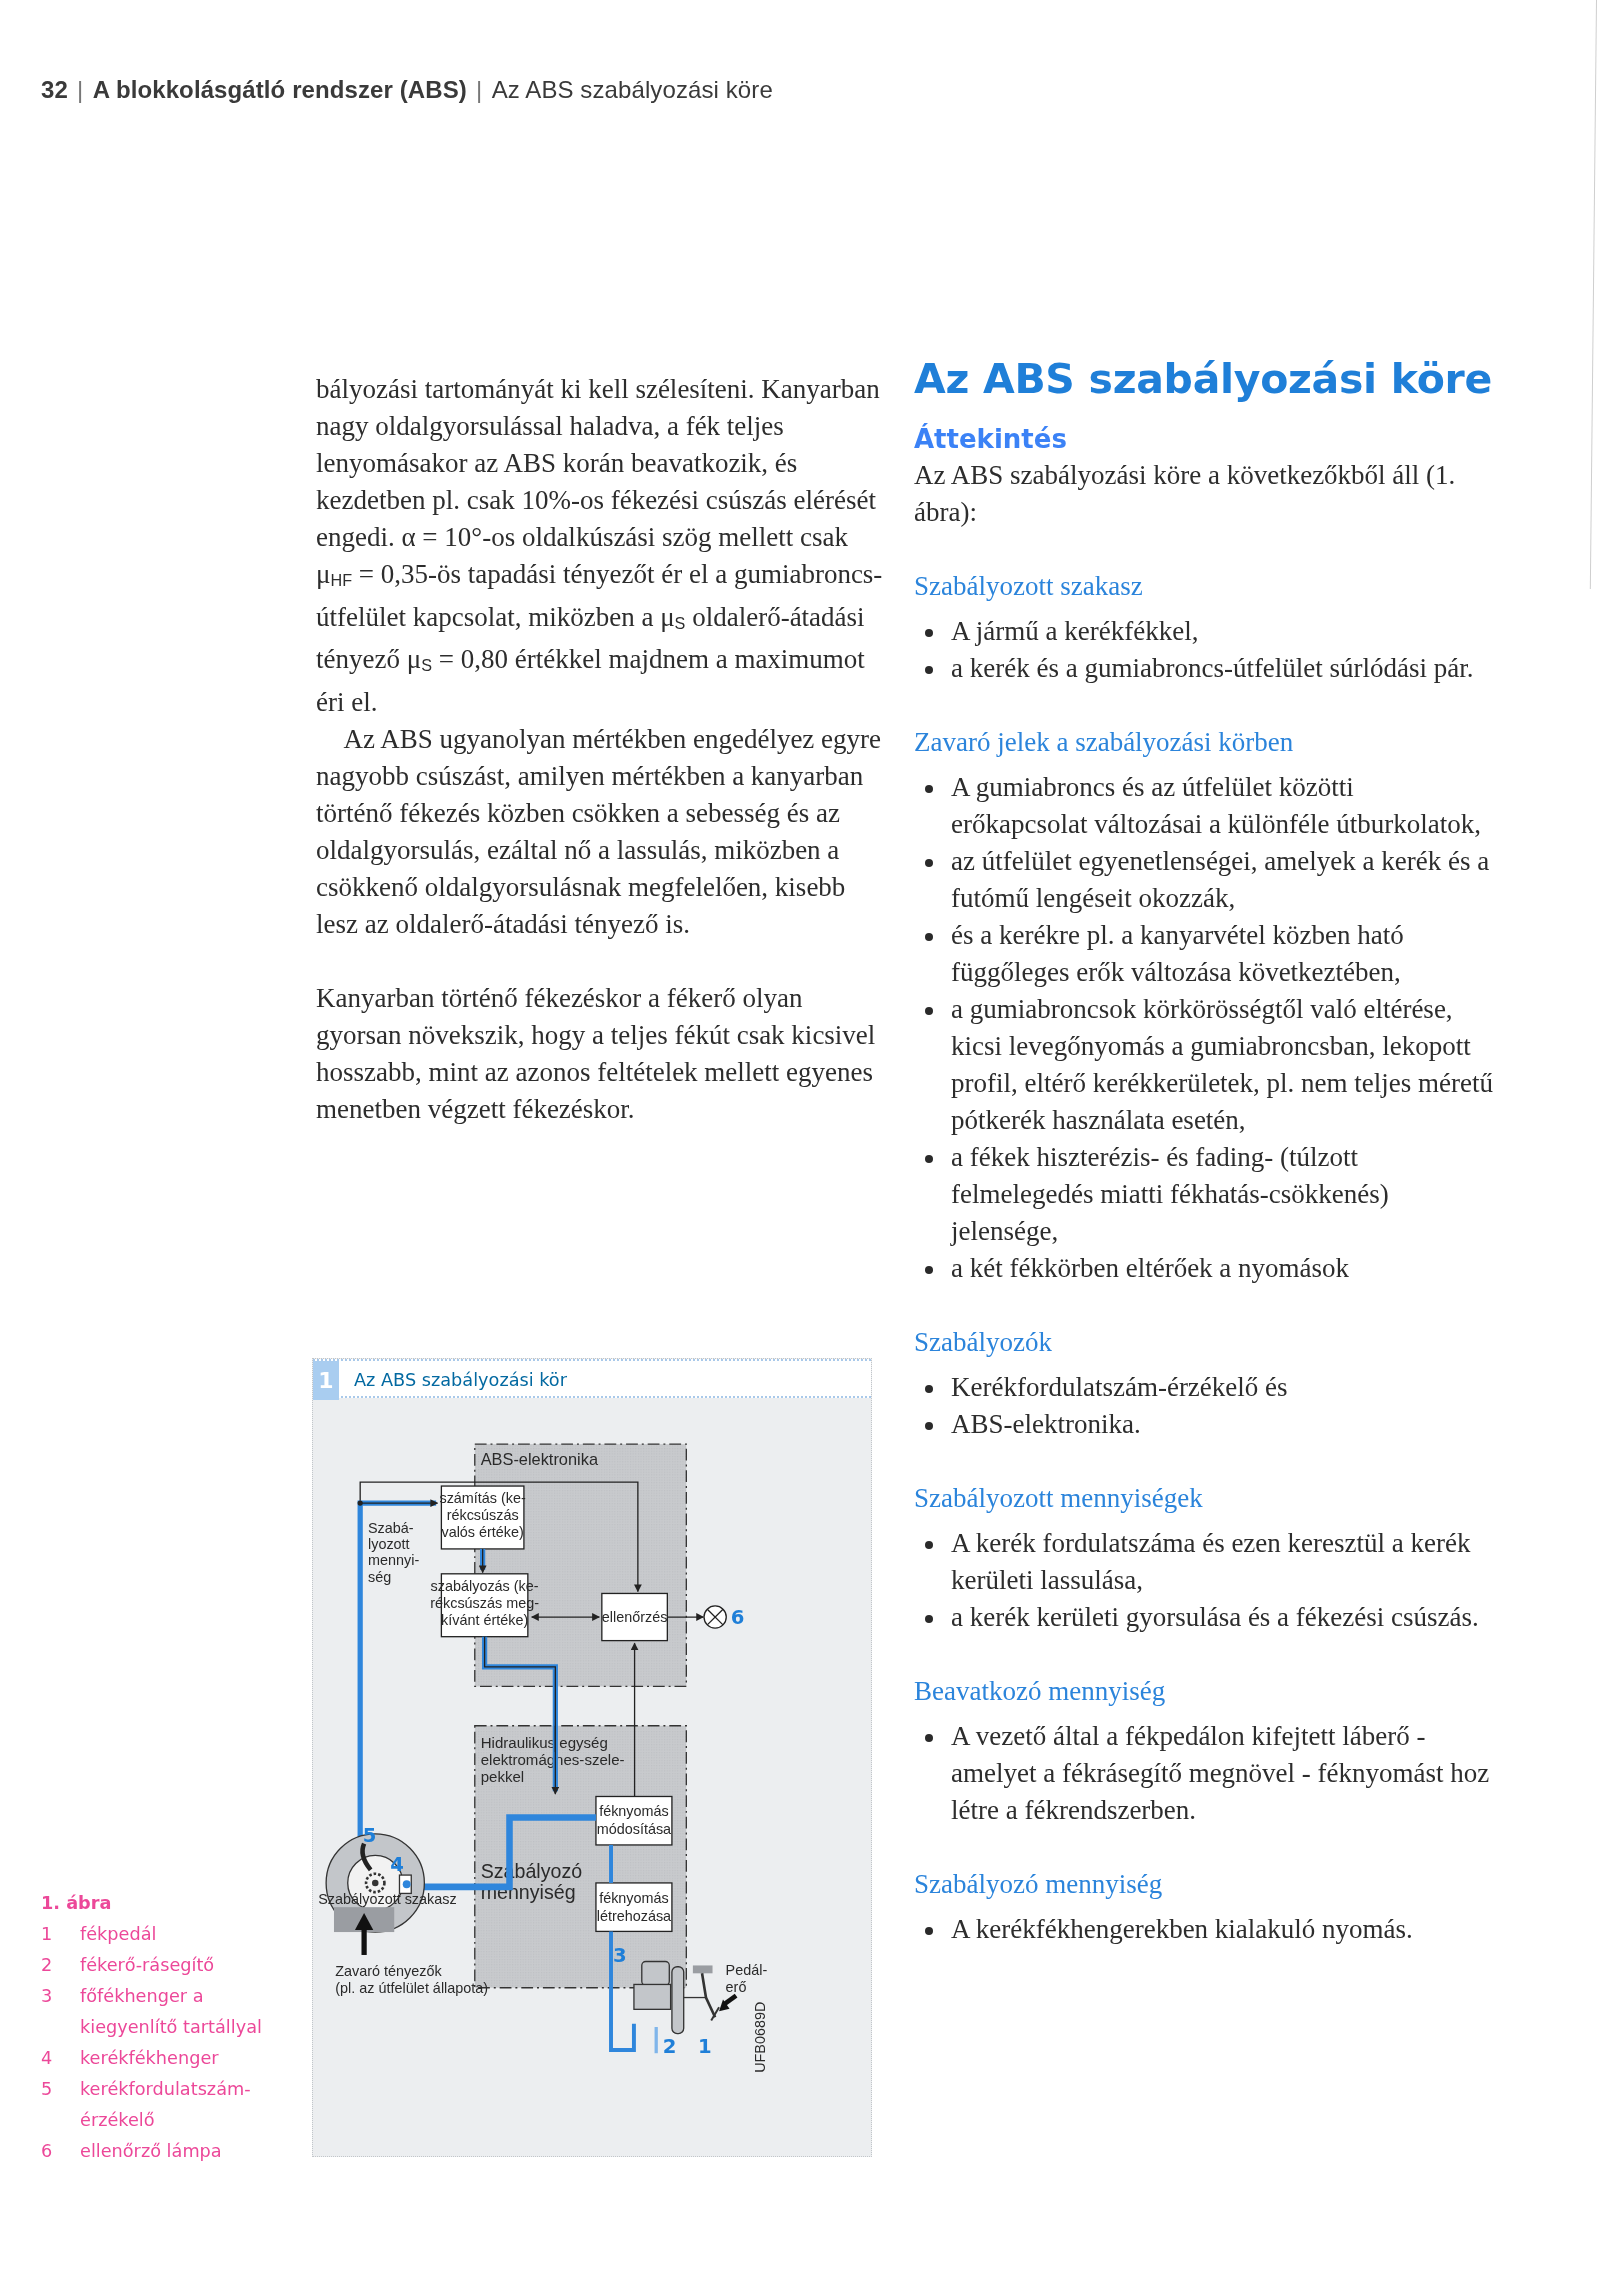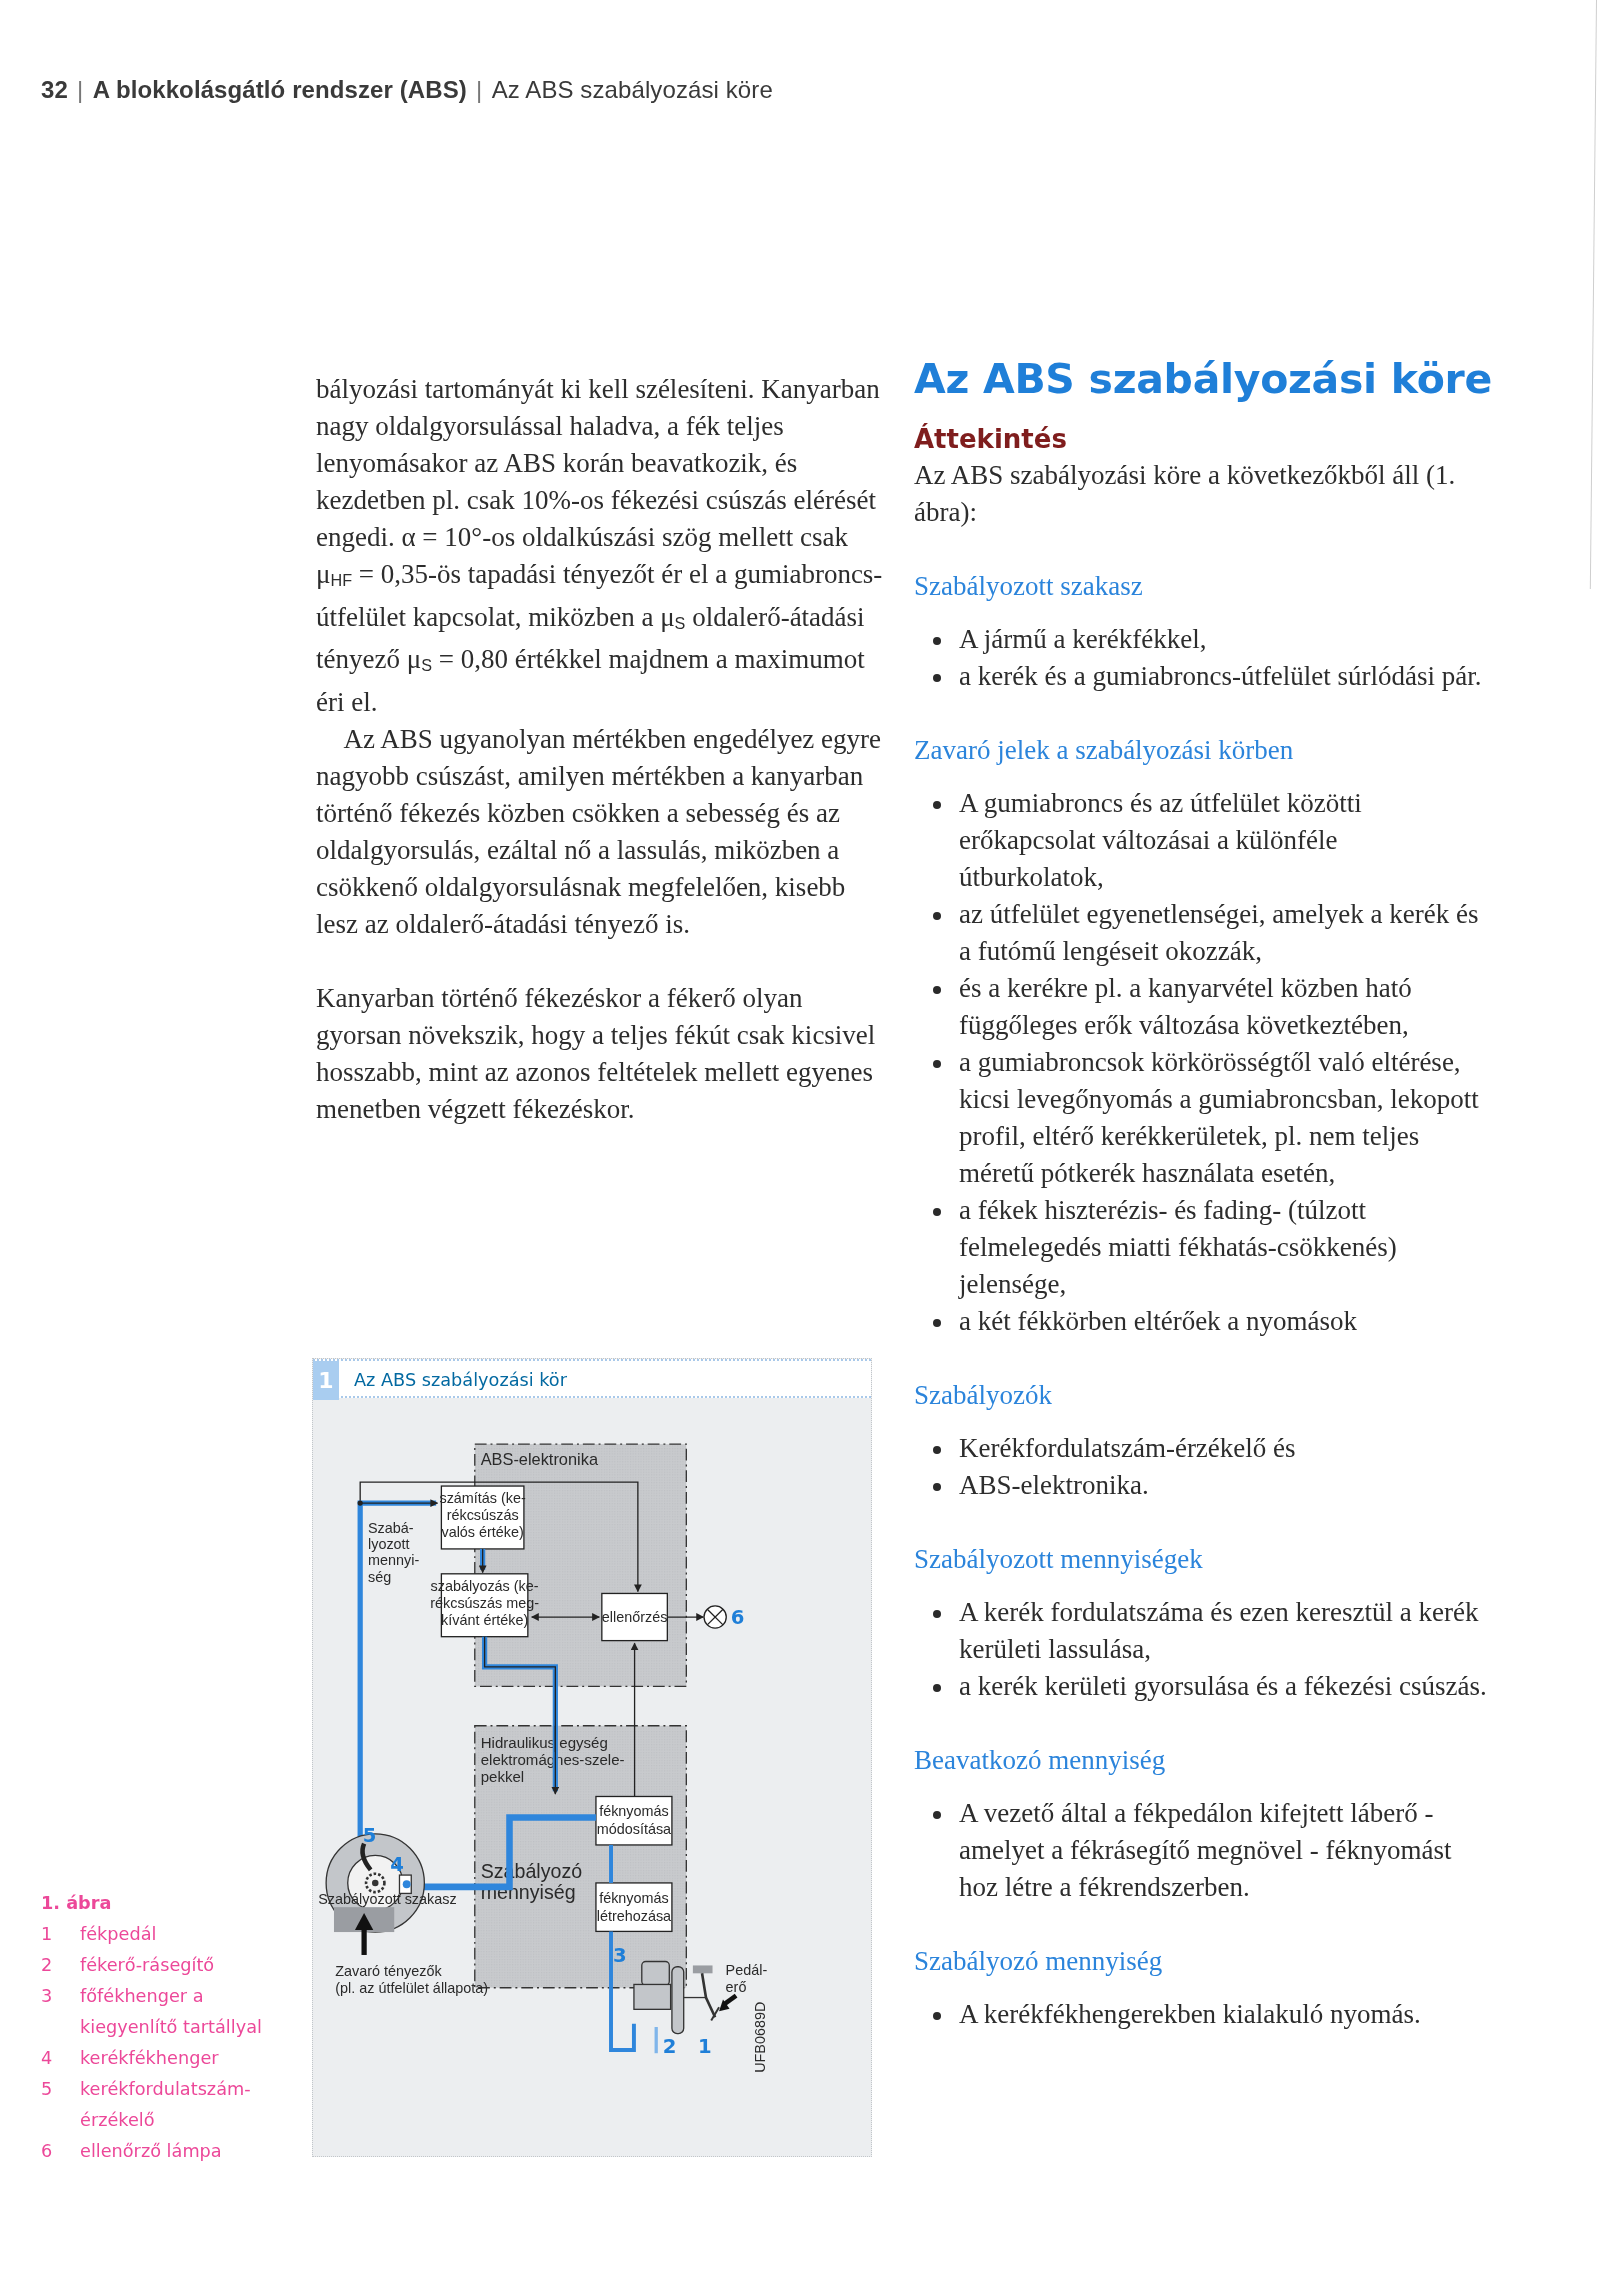--- a/index.html
+++ b/index.html
@@ -28,24 +28,24 @@
 
   .indent { text-indent: 27.5px; }
   .para-gap { margin-top: 37px !important; }
 
   .h1 {
     font-family: "DejaVu Sans", "Liberation Sans", sans-serif; font-weight: bold;
     color: #1f7fd8; font-size: 41px; line-height: 52px; margin: 0 0 17px 0; letter-spacing: -0.3px;
   }
   .h2 {
     font-family: "DejaVu Sans", "Liberation Sans", sans-serif; font-weight: bold;
-    color: #7f1d1d; font-size: 26px; line-height: 35px; margin: 0;
+    color: #3b82f6; font-size: 26px; line-height: 35px; margin: 0;
   }
   .h3 { color: #2b84db; font-size: 27px; line-height: 37px; margin: 37px 0 0 0; }
-  ul.bl { list-style: none; margin: 16px; padding: 0; }
+  ul.bl { list-style: none; margin: 8px; padding: 0; }
   ul.bl li { position: relative; padding-left: 29px; }
   ul.bl li::before {
     content: ""; position: absolute; left: 2.6px; top: 15.7px; width: 8.5px; height: 8.5px;
     border-radius: 50%; background: #2a2a2a;
   }
   sub { font-size: 60%; vertical-align: -2.6px; font-family: Liberation Sans, sans-serif; }
 
   
   .legend {
     position: absolute; left: 41px; top: 1888px; width: 249px;

